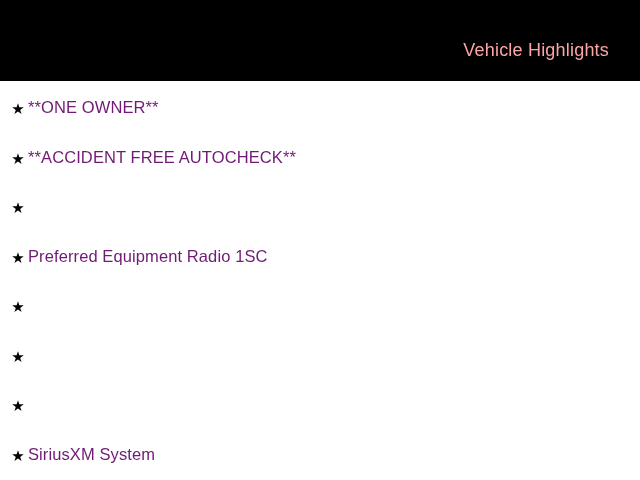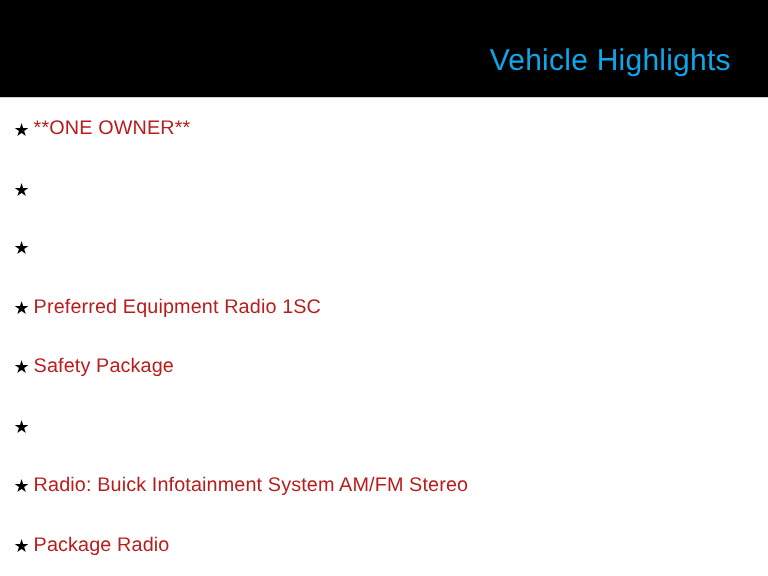--- a/index.html
+++ b/index.html
@@ -22,22 +22,22 @@
   .header {
     height: 81px;
     background: #000000;
     display: flex;
     align-items: center;
     justify-content: flex-end;
     box-sizing: border-box;
     padding-right: 31px;
   }
   .header-title {
-    color: #0ea5e9;
-    font-size: 25px;
+    color: #fca5a5;
+    font-size: 18px;
     line-height: 22px;
     letter-spacing: 0.2px;
     padding-top: 18px;
   }
   .highlights {
     list-style: none;
     margin: 0;
     padding: 0;
     padding-top: 14px;
   }
@@ -51,21 +51,21 @@
   .bullet-icon {
     width: 20px;
     flex: 0 0 20px;
     color: #000000;
     font-size: 15px;
     line-height: 24px;
     text-align: center;
     padding-top: 2px;
   }
   .highlight-label {
-    color: #b91c1c;
+    color: #701a75;
     font-size: 16.5px;
     line-height: 24px;
     letter-spacing: 0.1px;
     white-space: nowrap;
   }
 </style>
 </head>
 <body>
 
 <div class="page">
@@ -76,45 +76,44 @@
 
   <ul class="highlights">
 
     <li class="highlight-item">
       <span class="bullet-icon">★</span>
       <span class="highlight-label">**ONE OWNER**</span>
     </li>
 
     <li class="highlight-item">
       <span class="bullet-icon">★</span>
+      <span class="highlight-label">**ACCIDENT FREE AUTOCHECK**</span>
     </li>
 
     <li class="highlight-item">
       <span class="bullet-icon">★</span>
     </li>
 
     <li class="highlight-item">
       <span class="bullet-icon">★</span>
       <span class="highlight-label">Preferred Equipment Radio 1SC</span>
     </li>
 
     <li class="highlight-item">
       <span class="bullet-icon">★</span>
-      <span class="highlight-label">Safety Package</span>
     </li>
 
     <li class="highlight-item">
       <span class="bullet-icon">★</span>
     </li>
 
     <li class="highlight-item">
       <span class="bullet-icon">★</span>
-      <span class="highlight-label">Radio: Buick Infotainment System AM/FM Stereo</span>
     </li>
 
     <li class="highlight-item">
       <span class="bullet-icon">★</span>
-      <span class="highlight-label">Package Radio</span>
+      <span class="highlight-label">SiriusXM System</span>
     </li>
 
   </ul>
 
 </div>
 
 </body></html>

